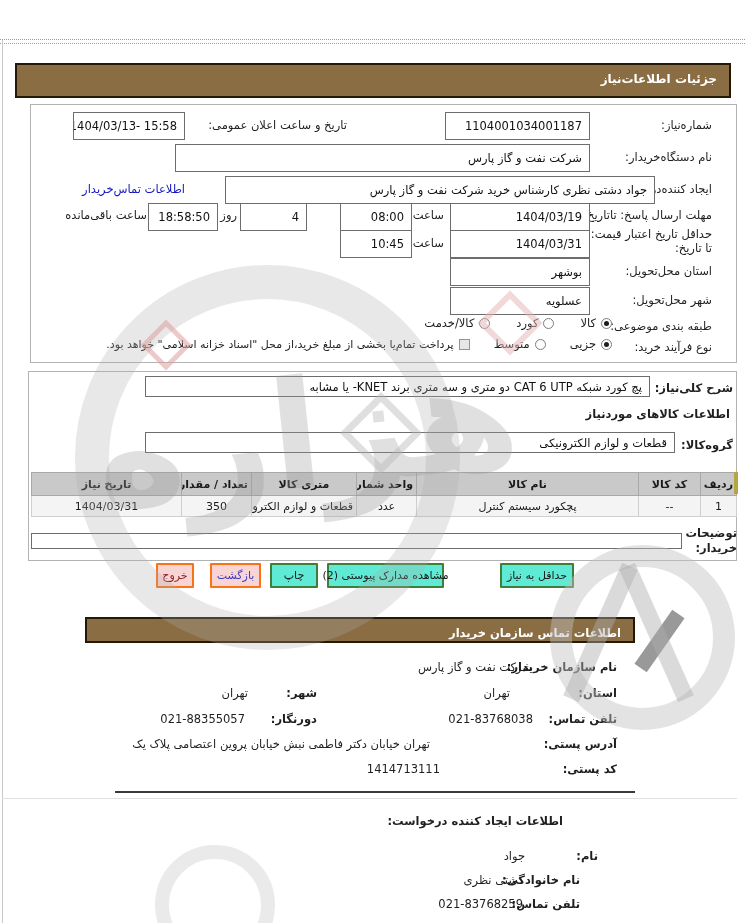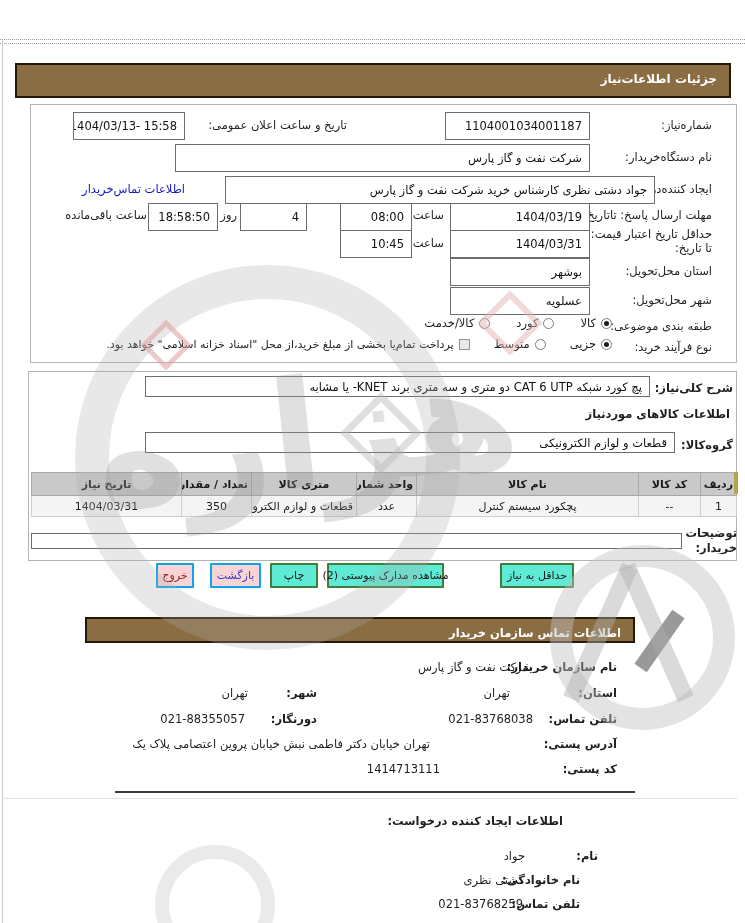--- a/index.html
+++ b/index.html
@@ -22,21 +22,21 @@
   .radio{display:inline-block;width:11px;height:11px;border:1px solid #7d7d7d;border-radius:50%;
          background:#fdfdfd;box-sizing:border-box;flex:0 0 auto;}
   .radio.sel{position:relative;}
   .radio.sel::after{content:"";position:absolute;left:2px;top:2px;width:5px;height:5px;
          border-radius:50%;background:#1d1d1d;}
   .chk{display:inline-block;width:11px;height:11px;border:1px solid #949494;background:#e7e7e7;
        box-sizing:border-box;flex:0 0 auto;}
   .btn{position:absolute;height:25px;font-size:11px;display:flex;align-items:center;justify-content:center;
        box-sizing:border-box;cursor:pointer;white-space:nowrap;border-radius:1px;}
   .btn.green{background:#5eead4;border:2px solid #3f7d3b;color:#1b1b1b;}
-  .btn.pink{background:#f9d4d4;border:2px solid #0ea5e9;color:#8b1e1e;}
+  .btn.pink{background:#f9d4d4;border:2px solid #f97316;color:#8b1e1e;}
   .btn.blue-text{color:#3a3ac0;}
   .tbl{border-collapse:collapse;font-size:11px;width:705px;table-layout:fixed;}
   .tbl th{background:#c9c9c9;font-weight:bold;height:22px;border:1px solid #a8a8a8;padding:0 3px;white-space:nowrap;overflow:hidden;}
   .tbl td{background:#f4f4f4;height:20px;border:1px solid #cfcfcf;text-align:center;padding:0 3px;white-space:nowrap;overflow:hidden;}
   .dots{border-top:1px dotted #9a9a9a;border-bottom:1px dotted #9a9a9a;height:3px;}
   .vline{width:1px;background:#c9c9c9;}
   .hline-dark{height:2px;background:#3a3a3a;}
   .hline-light{height:1px;background:#e0e0e0;}
   
   .wm{pointer-events:none;z-index:50;}

